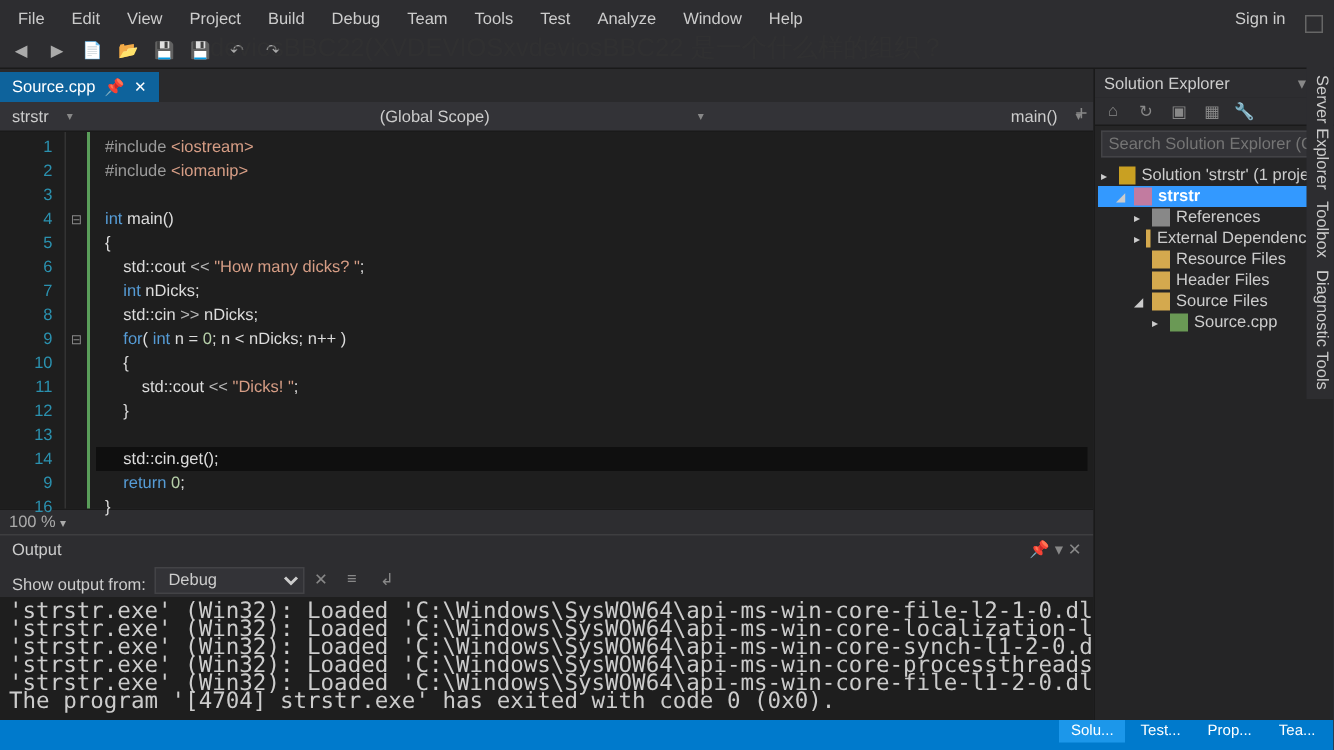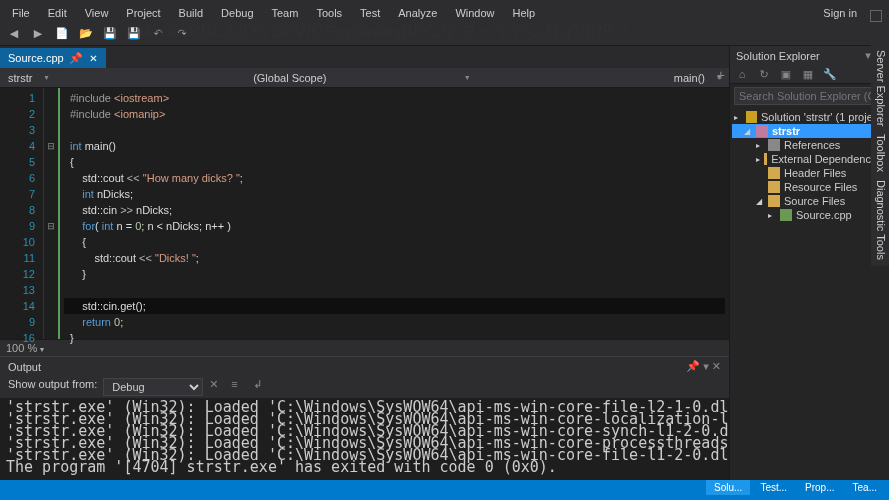--- a/index.html
+++ b/index.html
@@ -27,21 +27,21 @@
 .gutter div{height:16px}
 .fold{width:14px;background:#1e1e1e;padding-top:2px}
 .fold div{height:16px;font-size:9px;color:#888;text-align:center;line-height:16px}
 .code{flex:1;padding:2px 4px;font-size:12px;line-height:16px;white-space:pre;color:#dcdcdc;border-left:2px solid #5a9e5a}
 .code .ln{height:16px;padding-left:6px}
 .code .ln.cur{background:#0f0f0f}
 .kw{color:#569cd6}.str{color:#d69d85}.num{color:#b5cea8}.pp{color:#9b9b9b}.op{color:#b4b4b4}
 .zoom{background:#2d2d30;padding:2px 6px;color:#aaa;font-size:10px;border-top:1px solid #1a1a1a}
 .outhdr{background:#2d2d30;padding:3px 8px;display:flex;align-items:center;gap:8px;border-top:1px solid #3e3e40}
 .outhdr .pin{margin-left:auto;color:#888}
-.outtb{background:#2d2d30;padding:2px 8px;display:flex;align-items:flex-start;gap:6px}
+.outtb{background:#2d2d30;padding:2px 8px;display:flex;align-items:flex-end;gap:6px}
 .outtb select{background:#333337;color:#ccc;border:1px solid #434346;padding:1px 4px;font-size:11px;width:100px}
 .outtb .ic{width:16px;height:16px;color:#888}
 .outbody{background:#1e1e1e;flex:0 0 82px;padding:3px 6px;font-family:Consolas,monospace;font-size:15px;line-height:12px;color:#ccc;white-space:pre;overflow:hidden}
 .right{width:160px;background:#252526;display:flex;flex-direction:column;border-left:1px solid #1a1a1a}
 .rhdr{background:#2d2d30;padding:3px 6px;display:flex;align-items:center;gap:4px}
 .rtb{background:#2d2d30;padding:2px 4px;display:flex;gap:6px;border-bottom:1px solid #1a1a1a}
 .rtb .ic{width:16px;height:14px;color:#888;display:flex;align-items:center;justify-content:center}
 .rsrch{padding:3px 4px}
 .rsrch input{width:100%;background:#333337;border:1px solid #434346;color:#888;padding:2px 4px;font-size:11px}
 .tree{padding:2px 2px;font-size:11px}
@@ -201,26 +201,26 @@
           <span>References</span>
         </div>
       <div class="nd l2">
           <span class="ar">▸</span>
           <span class="fic fol"></span>
           <span>External Dependencies</span>
         </div>
       <div class="nd l2">
           <span class="ar"></span>
           <span class="fic fol"></span>
+          <span>Resource Files</span>
+        </div>
+      <div class="nd l2">
+          <span class="ar"></span>
+          <span class="fic fol"></span>
           <span>Header Files</span>
-        </div>
-      <div class="nd l2">
-          <span class="ar"></span>
-          <span class="fic fol"></span>
-          <span>Resource Files</span>
         </div>
       <div class="nd l2">
           <span class="ar">◢</span>
           <span class="fic fol"></span>
           <span>Source Files</span>
         </div>
       <div class="nd l3">
           <span class="ar">▸</span>
           <span class="fic cpp"></span>
           <span>Source.cpp</span>

